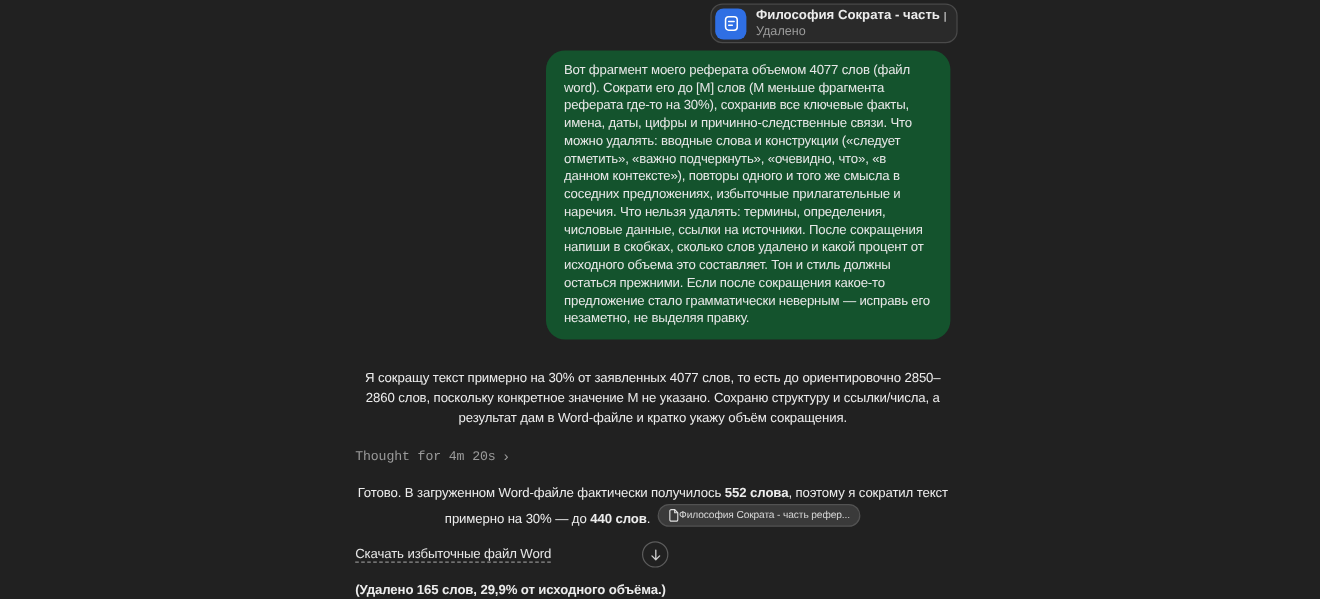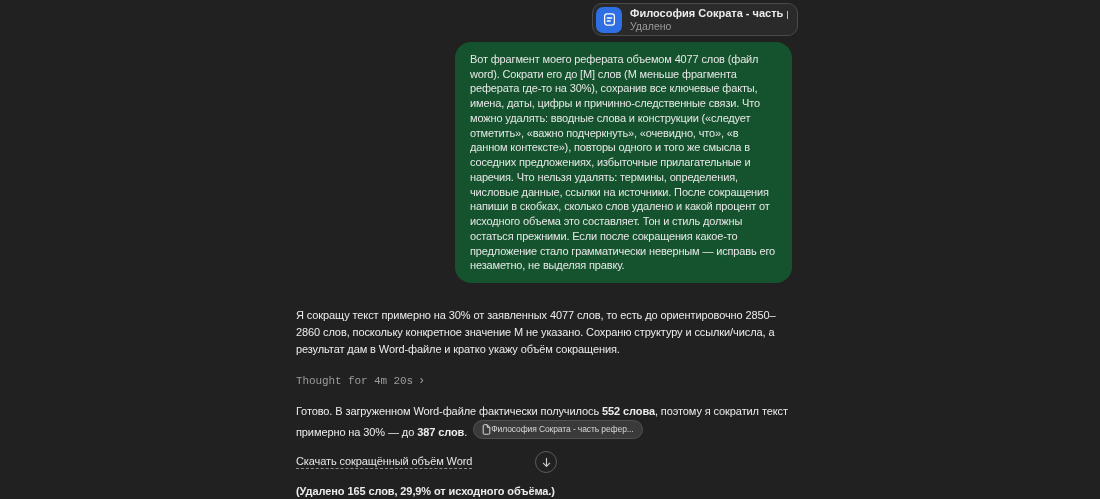--- a/index.html
+++ b/index.html
@@ -43,21 +43,21 @@
     width: 337px;
     background: #14532d;
     border-radius: 16px;
     padding: 10px 15px;
     font-size: 11px; line-height: 1.34;
     letter-spacing: -0.15px;
     color: #e7e7e7;
   }
 
   .assistant { font-size: 11px; line-height: 1.55; letter-spacing: -0.1px; color: #ececec; }
-  .para { margin: 0; }
+  .para { margin: 0; text-align: center; }
   .para-intro { margin-top: 24px; }
 
   .thought-row {
     margin-top: 14px;
     color: #9b9b9b; font-size: 11px;
     display: inline-flex; align-items: center; gap: 5px;
     cursor: pointer;
     font-family: Liberation Mono, monospace;
   }
   .thought-row .chev { font-size: 12px; color: #9b9b9b; }
@@ -131,30 +131,30 @@
 
     <div class="assistant">
 
       <p class="para para-intro">Я сокращу текст примерно на 30% от заявленных 4077 слов, то есть до ориентировочно 2850–2860 слов, поскольку конкретное значение M не указано. Сохраню структуру и ссылки/числа, а результат дам в Word-файле и кратко укажу объём сокращения.</p>
 
       <div class="thought-row">
         <span>Thought for 4m 20s</span>
         <span class="chev">›</span>
       </div>
 
-      <p class="para para-result"><span>Готово. В загруженном Word-файле фактически получилось </span><b>552 слова</b><span>, поэтому я сократил текст примерно на 30% — до </span><b>387 слов</b><span>.</span><span class="file-chip">
+      <p class="para para-result"><span>Готово. В загруженном Word-файле фактически получилось </span><b>552 слова</b><span>, поэтому я сократил текст примерно на 30% — до </span><b>440 слов</b><span>.</span><span class="file-chip">
             <svg width="9" height="11" viewBox="0 0 12 15" fill="none">
               <path d="M1.5 2.5 A1.5 1.5 0 0 1 3 1 H7 L10.5 4.5 V12.5 A1.5 1.5 0 0 1 9 14 H3 A1.5 1.5 0 0 1 1.5 12.5 Z" stroke="#e0e0e0" stroke-width="1.3"></path>
               <path d="M7 1 V4.5 H10.5" stroke="#e0e0e0" stroke-width="1.3"></path>
             </svg>
             <span class="chip-label">Философия Сократа - часть рефер...</span>
           </span></p>
 
       <p class="link-line">
-        <a class="dl-link" href="#">Скачать сокращённый объём Word</a>
+        <a class="dl-link" href="#">Скачать избыточные файл Word</a>
       </p>
 
       <p class="bold-line">(Удалено 165 слов, 29,9% от исходного объёма.)</p>
 
       
 
     </div>
   </div>
 
   <button class="scroll-down">

